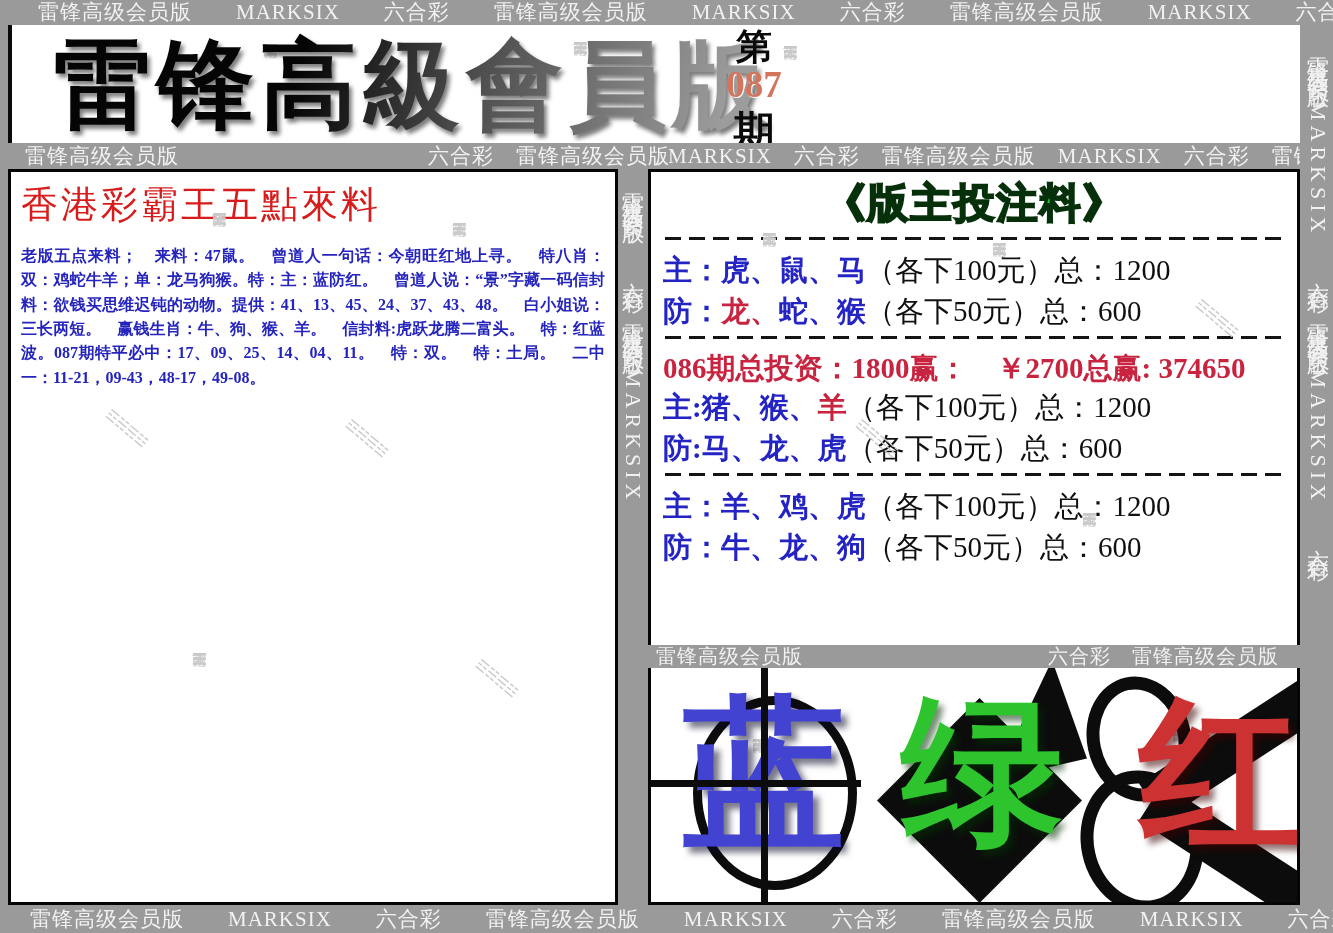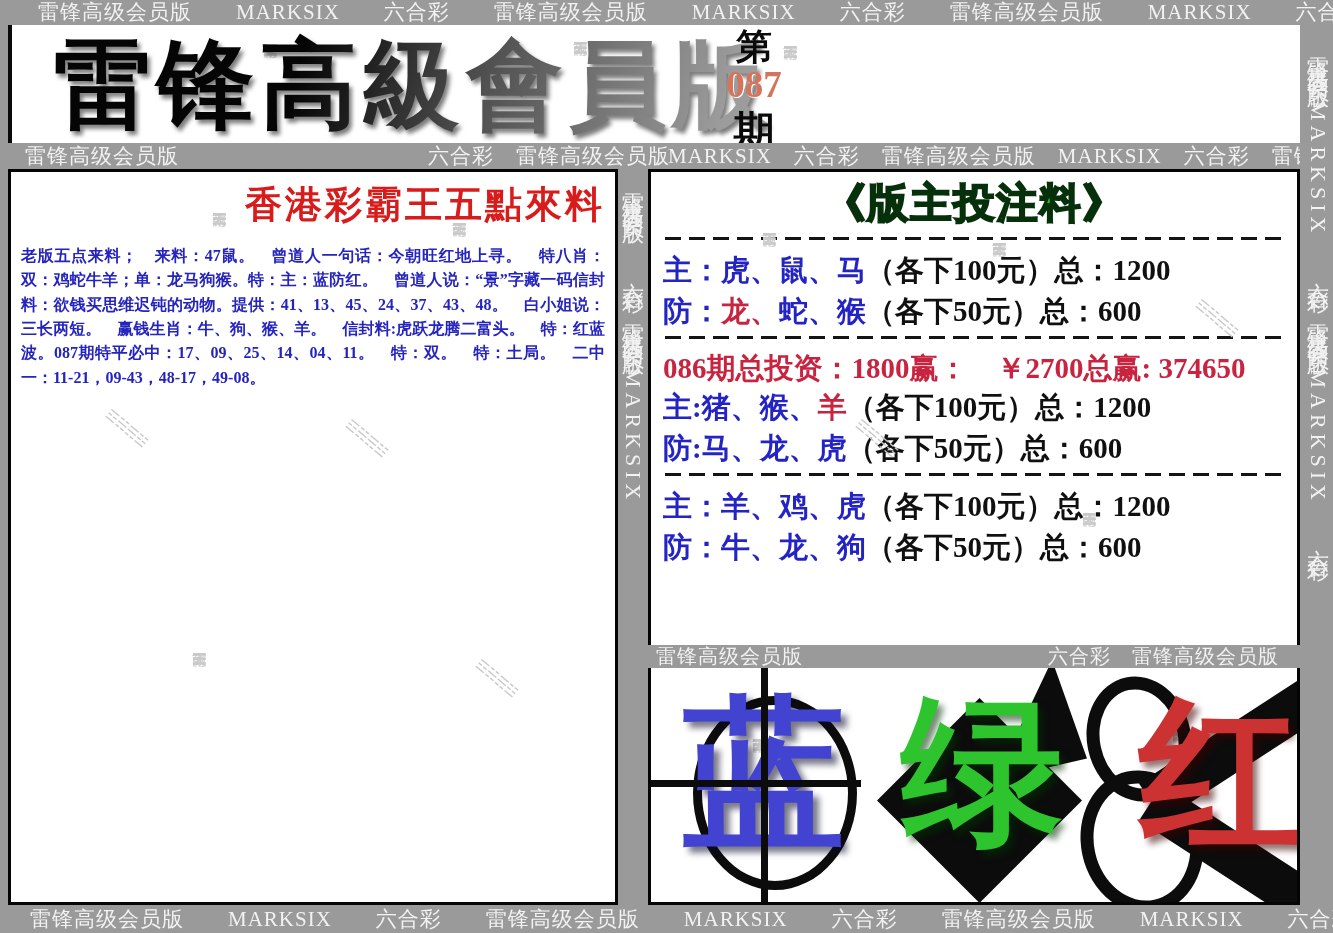--- a/index.html
+++ b/index.html
@@ -39,21 +39,21 @@
   .issue-col{position:absolute;left:706px;top:4px;width:72px;text-align:center;line-height:1.02;}
   .issue-pre,.issue-suf{font-size:36px;font-weight:700;color:#0a0a0a;display:block;}
   .issue-suf{font-size:41px;margin-top:8px;}
   .issue-num{display:block;font-size:37px;font-weight:700;color:#d4745c;text-shadow:1px 1px 0 #fff;}
   
   .panel-left{
     left:8px;top:169px;width:610px;height:736px;background:#fff;
     border:3px solid #050505;box-sizing:border-box;padding:6px 10px 0 10px;
   }
   .lp-title{
-    text-align:right;font-size:37px;font-weight:700;letter-spacing:3px;
+    text-align:left;font-size:37px;font-weight:400;letter-spacing:3px;
     color:#d81c1c;margin:2px 0 14px 0;
   }
   .lp-para{
     color:#2525bd;font-size:16px;font-weight:600;line-height:1.52;
     text-align:justify;margin:0 0 14px 0;
   }
   
   .panel-right{
     left:648px;top:169px;width:652px;height:476px;background:#fff;
     border:3px solid #050505;border-bottom:none;box-sizing:border-box;
@@ -65,21 +65,21 @@
     text-shadow:0 0 4px #ffffff,0 0 9px #ffffff;
     margin:0 0 6px 0;
   }
   .dash{
     height:3px;margin:4px 2px 10px 2px;
     background:repeating-linear-gradient(90deg,#141414 0 16px,transparent 16px 24px);
   }
   .invest{font-size:29px;font-weight:700;color:#c82440;white-space:nowrap;line-height:38px;}
   .bet-row{font-size:29px;font-weight:700;white-space:nowrap;line-height:41px;}
   .bet-label{color:#2424c4;}
-  .bet-suffix{color:#101010;font-weight:700;}
+  .bet-suffix{color:#101010;font-weight:400;}
   
   .panel-art{
     left:648px;top:668px;width:652px;height:237px;background:#fff;
     border:3px solid #050505;border-top:none;box-sizing:border-box;overflow:hidden;
   }
   .art-group{position:absolute;}
   .art-char{
     position:absolute;font-weight:700;font-size:162px;line-height:1;
     font-family:"Liberation Serif","DejaVu Serif",serif;
   }

